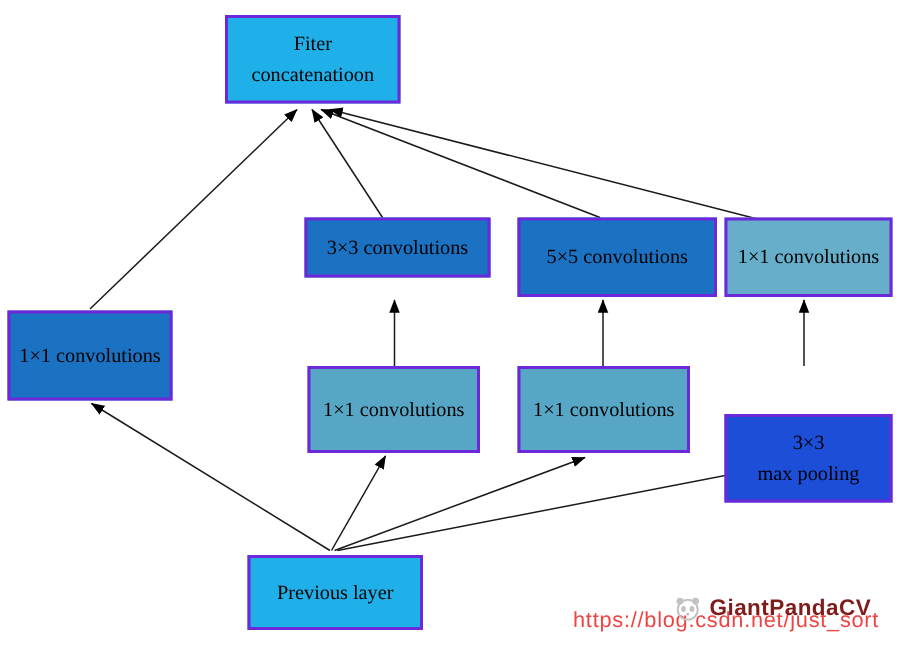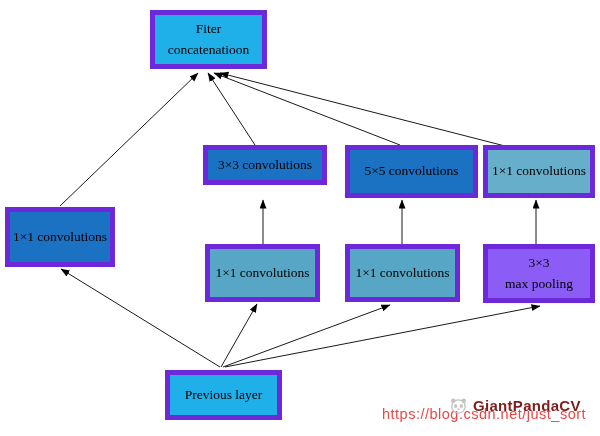--- a/index.html
+++ b/index.html
@@ -5,21 +5,21 @@
   html,body{margin:0;padding:0;}
   body{
     width:600px;height:436px;position:relative;overflow:hidden;
     background:#ffffff;
     font-family:"Liberation Serif", serif;
   }
   #canvas{position:absolute;left:0;top:0;width:600px;height:436px;}
   #edge-layer{position:absolute;left:0;top:0;width:600px;height:436px;z-index:1;}
   .node{
     position:absolute;z-index:2;
-    border:5px solid #6d28d9;
+    border:2px solid #6d28d9;
     display:flex;align-items:center;justify-content:center;
     text-align:center;
     font-size:13.5px;color:#000;
     line-height:1.5;
     white-space:pre-line;
     box-sizing:border-box;
   }
   
   #n-concat{left:150px;top:10px;width:117px;height:59px;}
   #n-c33   {left:203px;top:145px;width:124px;height:40px;}
@@ -81,21 +81,21 @@
   <div class="node" id="n-c55" style="background: rgb(28, 114, 194);">5×5 convolutions</div>
 
   <div class="node" id="n-c11tr" style="background: rgb(103, 174, 202);">1×1 convolutions</div>
 
   <div class="node" id="n-c11l" style="background: rgb(28, 114, 194);">1×1 convolutions</div>
 
   <div class="node" id="n-c11m2" style="background: rgb(88, 166, 198);">1×1 convolutions</div>
 
   <div class="node" id="n-c11m3" style="background: rgb(88, 166, 198);">1×1 convolutions</div>
 
-  <div class="node" id="n-pool" style="background: #8b5cf6;">3×3
+  <div class="node" id="n-pool" style="background: #1d4ed8; margin-top: 32px;">3×3
 max pooling</div>
 
   <div class="node" id="n-prev" style="background: rgb(31, 176, 234);">Previous layer</div>
 
   <div class="wm-url" style="color: #ef4444;">https://blog.csdn.net/just_sort</div>
 
   <div class="wm-brand">
     <span>
       <svg width="19" height="19" viewBox="0 0 20 20">
         <circle cx="10" cy="11" r="7" fill="none" stroke="#c3c3c3" stroke-width="1.4"></circle>

